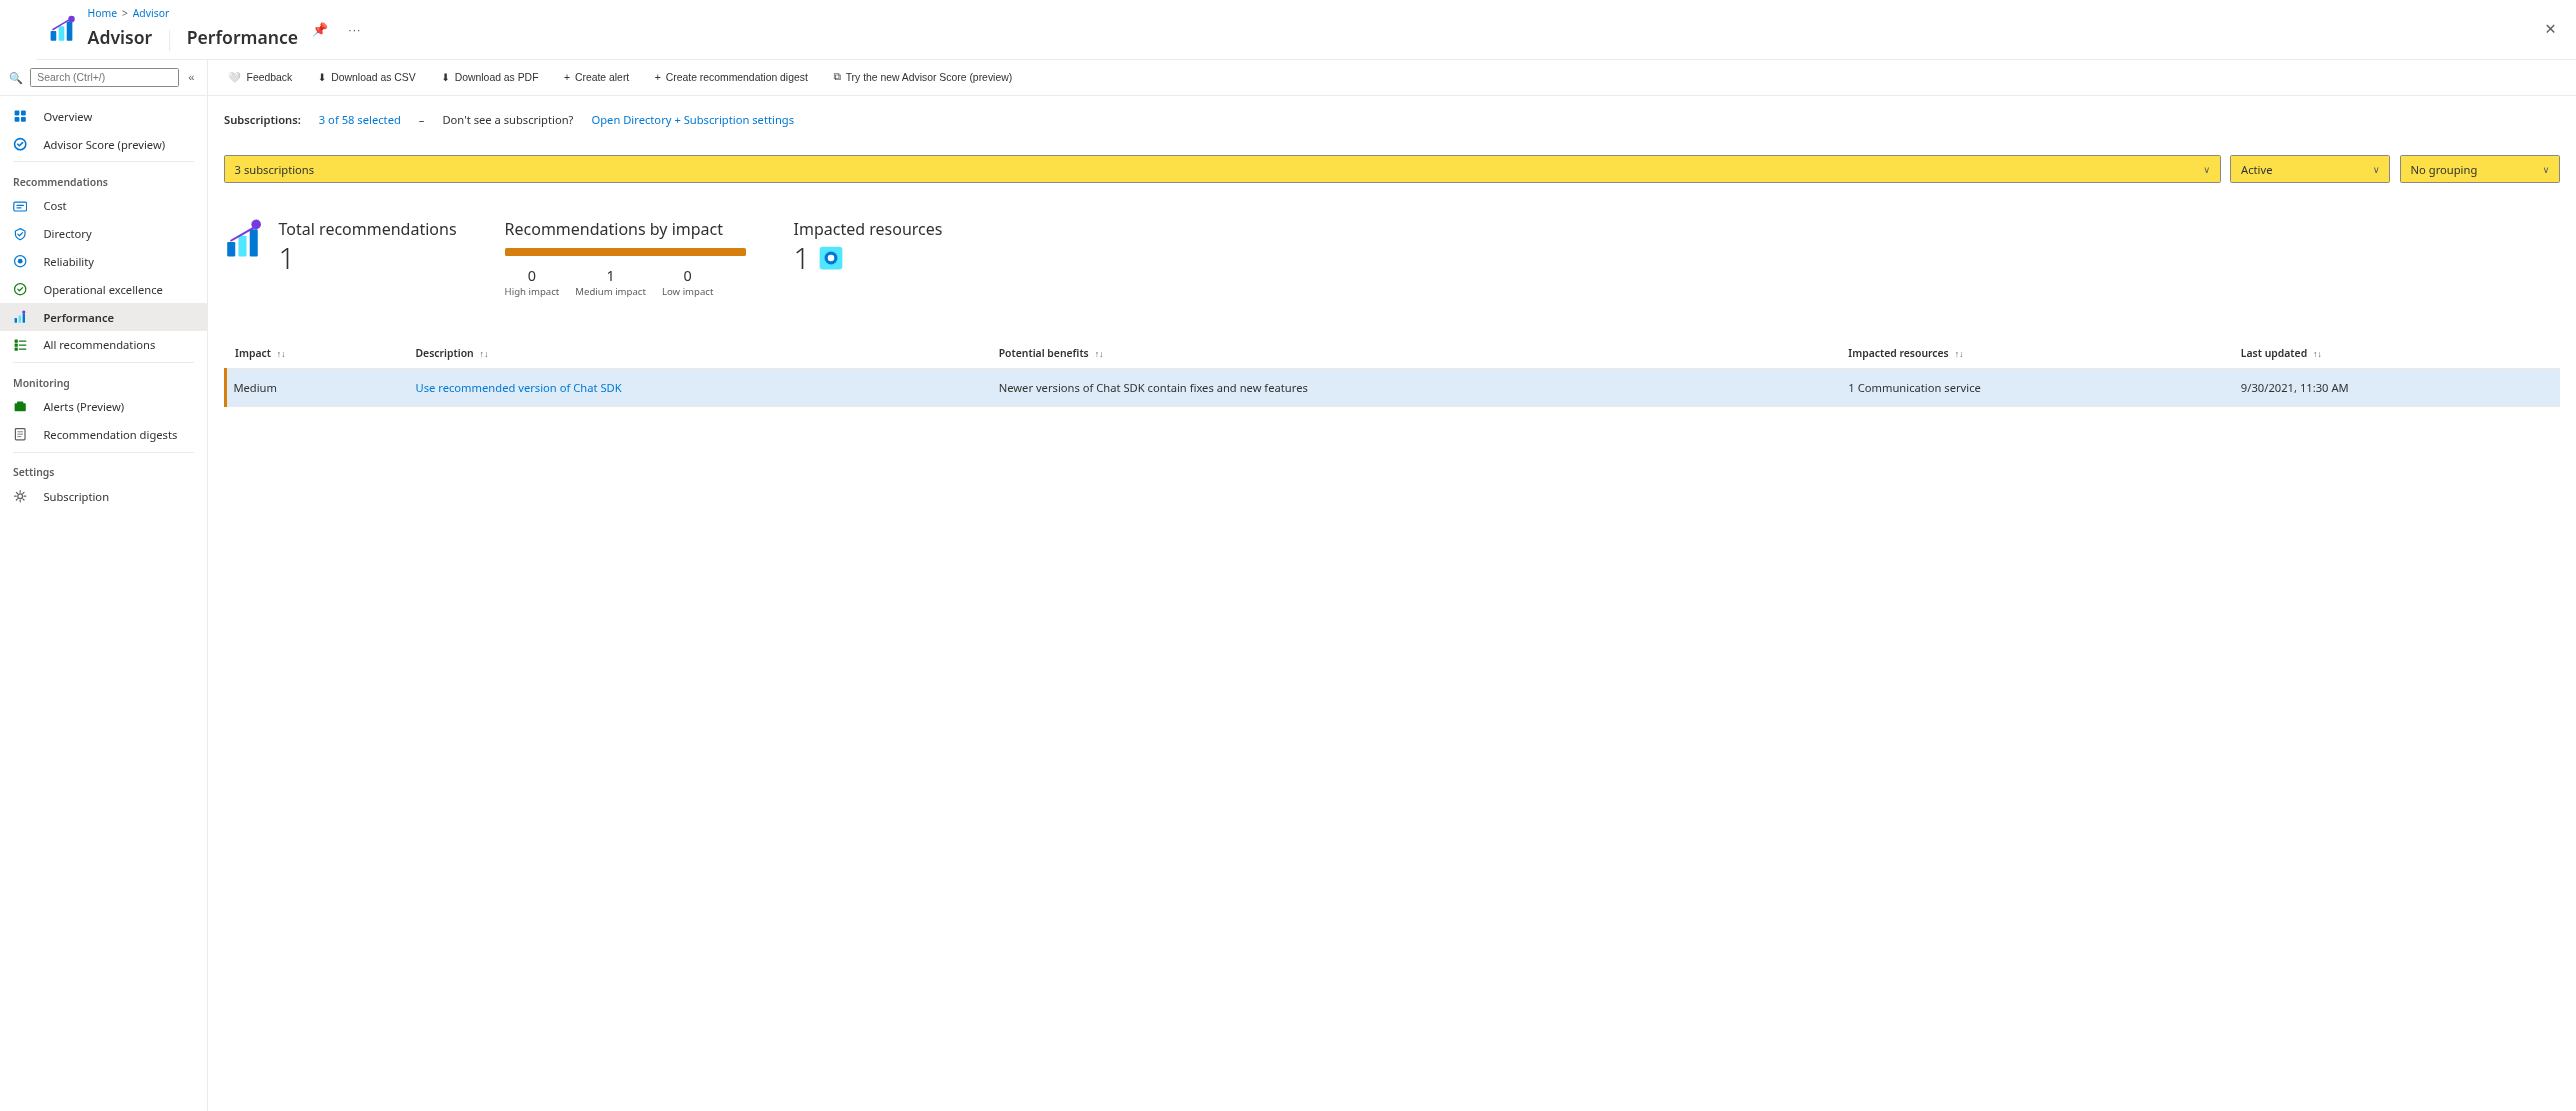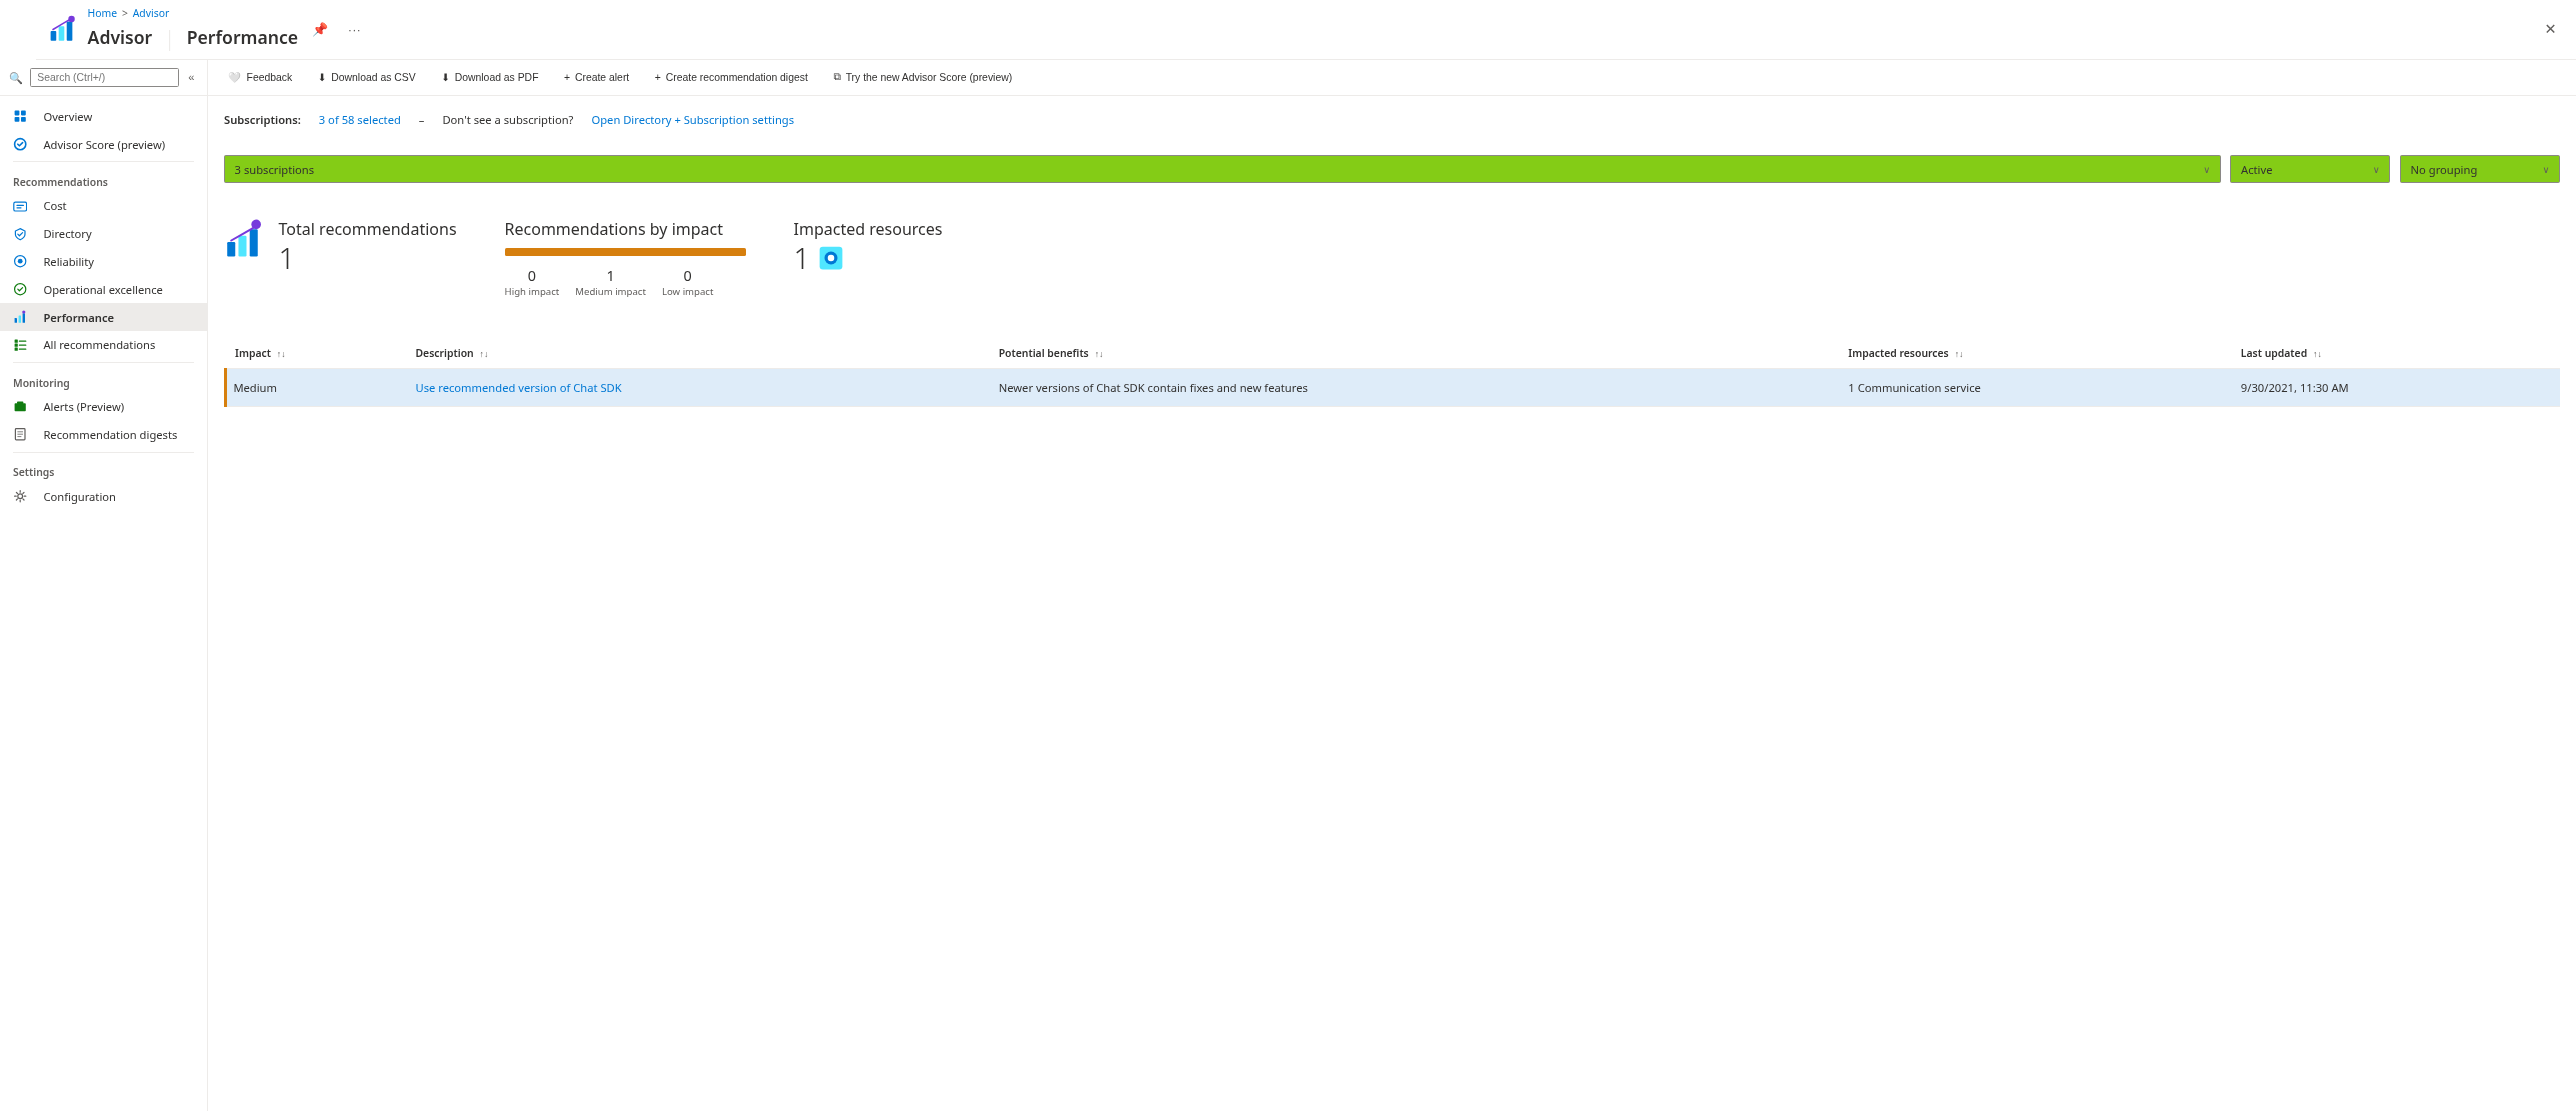--- a/index.html
+++ b/index.html
@@ -46,21 +46,21 @@
     
     .page-content { padding: 16px; flex: 1; }
 
     
     .subscriptions-bar { display: flex; align-items: center; gap: 18px; margin-bottom: 28px; font-size: 11.2px; flex-wrap: wrap; }
     .subscriptions-bar strong { font-weight: 600; }
     .link-blue { color: #0078d4; text-decoration: none; cursor: pointer; }
 
     
     .filter-row { display: flex; gap: 9.6px; margin-bottom: 19px; }
-    .filter-dropdown { display: flex; align-items: center; justify-content: space-between; border: 0.8px solid #8a8886; border-radius: 1.6px; padding: 5.6px 9.6px; background: #84cc16; cursor: pointer; font-size: 11.2px; min-width: 160px; gap: 8px; }
+    .filter-dropdown { display: flex; align-items: center; justify-content: space-between; border: 0.8px solid #8a8886; border-radius: 1.6px; padding: 5.6px 9.6px; background: #fde047; cursor: pointer; font-size: 11.2px; min-width: 160px; gap: 8px; }
     .filter-dropdown.wide { min-width: 241px; flex: 1; }
     .filter-dropdown.medium { min-width: 160px; }
     .chevron-down { color: #605e5c; font-size: 9.6px; }
 
     
     .summary-section { display: flex; align-items: flex-start; gap: 48px; margin-bottom: 24px; padding: 16px 0; }
     .summary-label { font-size: 16px; color: #323130; margin-bottom: 3.2px; }
     .summary-number { font-size: 29px; font-weight: 300; color: #323130; line-height: 1; }
     .total-recs-card { display: flex; align-items: flex-start; gap: 9.6px; }
     .impact-bars-card { display: flex; flex-direction: column; gap: 4.8px; }
@@ -249,21 +249,21 @@
         <hr class="sidebar-divider">
         <div class="sidebar-section-label">Settings</div>
 
         <div class="sidebar-nav-item">
           <span class="icon icon-config">
             <svg width="14.4" height="14.4" viewBox="0 0 18 18">
                 <circle cx="9" cy="9" r="3" fill="none" stroke="#605e5c" stroke-width="1.5"></circle>
                 <path d="M9 2 L9 4 M9 14 L9 16 M2 9 L4 9 M14 9 L16 9 M4.2 4.2 L5.6 5.6 M12.4 12.4 L13.8 13.8 M13.8 4.2 L12.4 5.6 M5.6 12.4 L4.2 13.8" stroke="#605e5c" stroke-width="1.5" stroke-linecap="round"></path>
               </svg>
           </span>
-          <span>Configuration</span>
+          <span>Subscription</span>
         </div>
       </div>
     </div>
 
     <div class="main-content">
 
       <div class="toolbar">
         <button class="toolbar-btn">
           <span>🤍</span>
           <span>Feedback</span>

